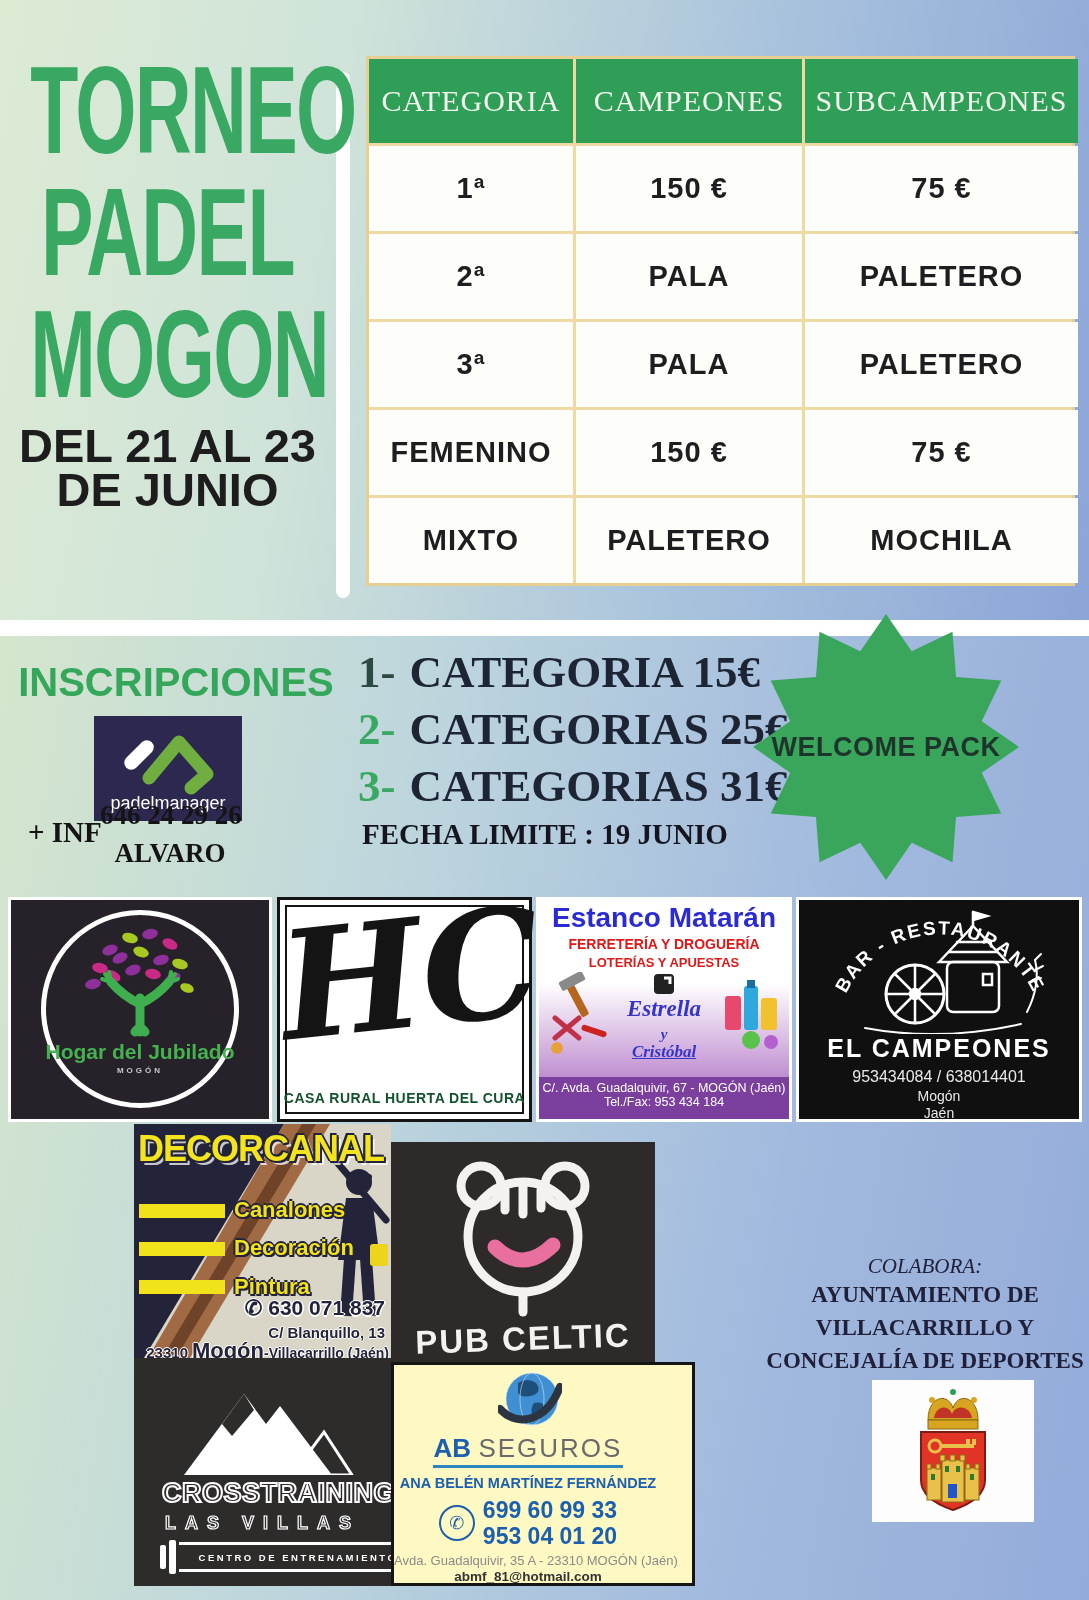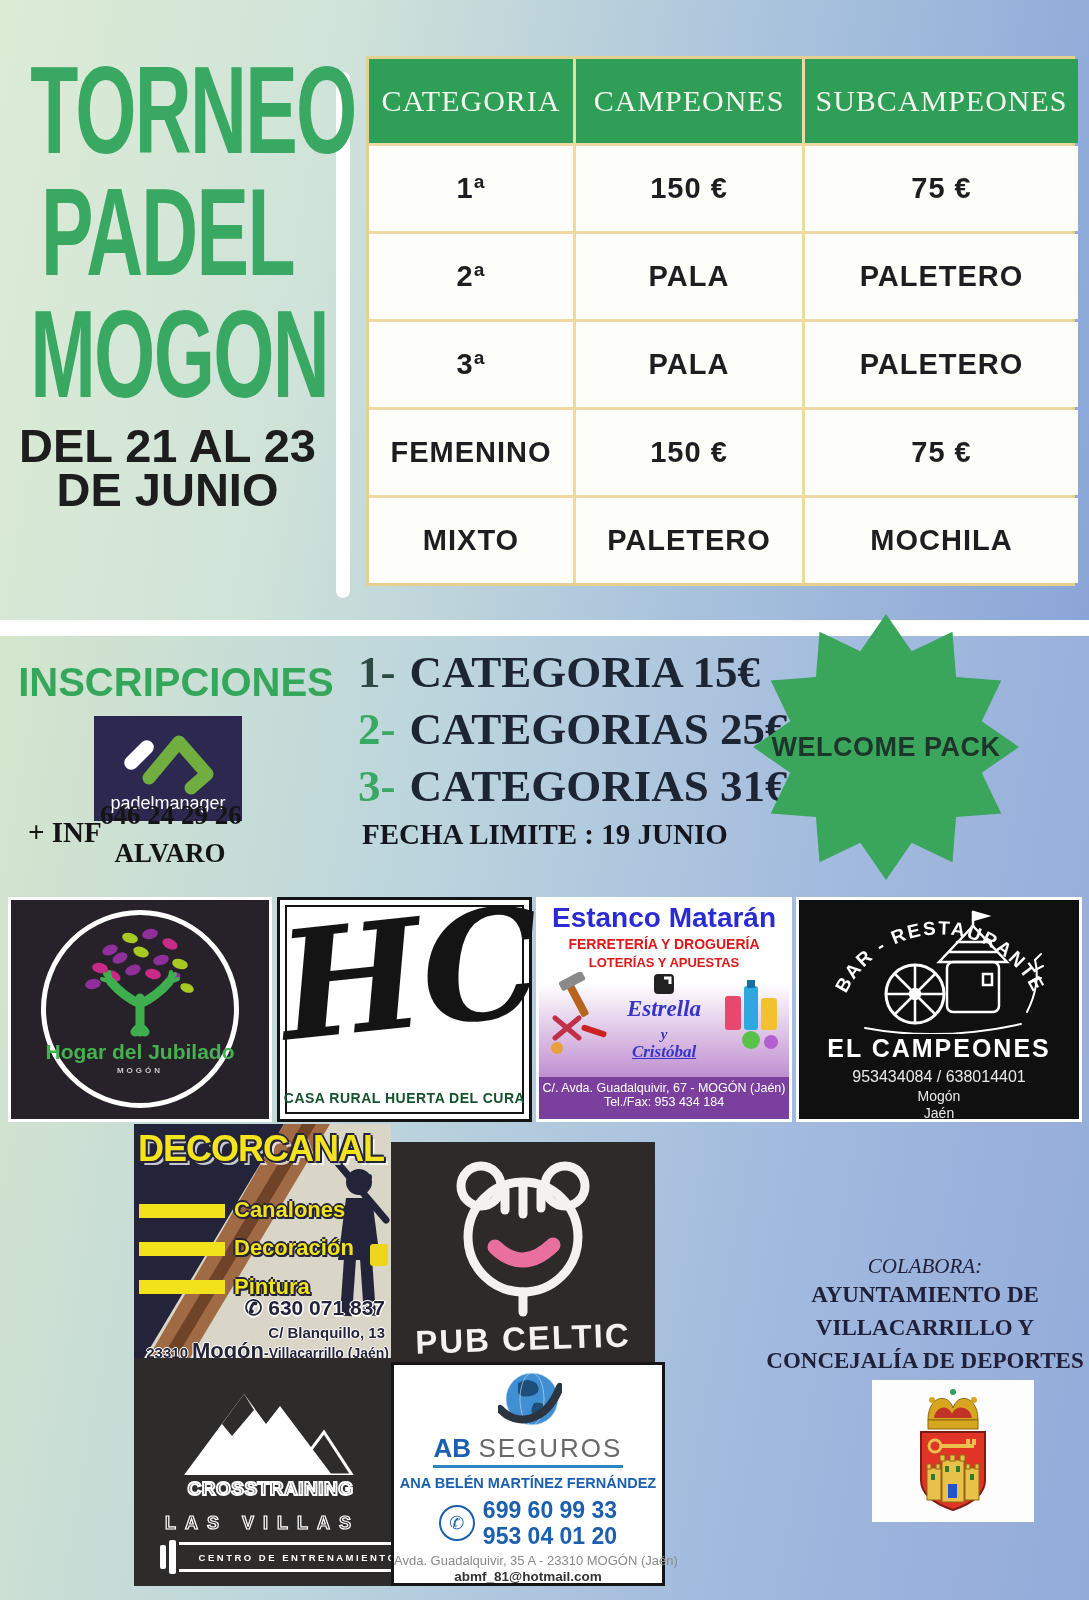--- a/index.html
+++ b/index.html
@@ -76,29 +76,29 @@
   .dc-zip{font-size:15px;} .dc-town{font-size:22px;} .dc-rest{font-size:14px;}
   .pubceltic{left:391px;top:1142px;width:264px;height:220px;background:#2e2a2a;}
   .pc-name{left:0;top:178px;width:264px;text-align:center;color:#f4f2ef;font-weight:800;font-size:33px;letter-spacing:2px;transform:rotate(-2deg);white-space:nowrap;}
   .colabora-label{left:770px;top:1254px;width:310px;text-align:center;font-family:"Liberation Serif",serif;font-style:italic;font-size:21px;color:#20203a;}
   .colabora-line{left:760px;width:330px;text-align:center;font-family:"Liberation Serif",serif;font-weight:700;font-size:23px;color:#20203a;white-space:nowrap;}
   .c1{top:1282px;} .c2{top:1315px;} .c3{top:1348px;}
   .crest-box{left:872px;top:1380px;width:162px;height:142px;background:#fdfdfd;}
 
   
   .crosstraining{left:134px;top:1358px;width:257px;height:228px;background:#2e2b2b;}
-  .ct-name{left:8px;top:120px;width:257px;text-align:center;font-weight:800;font-size:19px;color:#2e2b2b;-webkit-text-stroke:2px #fff;letter-spacing:0.5px;white-space:nowrap;}
+  .ct-name{left:16px;top:120px;width:257px;text-align:center;font-weight:800;font-size:27px;color:#2e2b2b;-webkit-text-stroke:2px #fff;letter-spacing:0.5px;white-space:nowrap;}
   .ct-sub{left:0;top:155px;width:257px;text-align:center;font-weight:700;font-size:18px;color:#2e2b2b;-webkit-text-stroke:1.2px #fff;letter-spacing:9px;white-space:nowrap;}
   .ct-divider{left:10px;top:182px;width:276px;display:flex;align-items:center;padding-left:16px;}
   .plate{background:#fff;border-radius:2px;margin-right:3px;}
   .plate.pr{margin-right:0;margin-left:3px;}
   .pl-s{width:6px;height:24px;} .pl-m{width:7px;height:34px;}
   .ct-bar{flex:1;height:24px;border-top:3px solid #fff;border-bottom:3px solid #fff;display:flex;align-items:center;justify-content:center;}
   .ct-tag{color:#fff;font-size:9.5px;font-weight:700;letter-spacing:2.5px;white-space:nowrap;}
-  .abseguros{left:391px;top:1362px;width:274px;height:224px;background:#ffffff;border:3px solid #151515;box-sizing:border-box;text-align:center;}
+  .abseguros{left:391px;top:1362px;width:304px;height:224px;background:#fef9c3;border:3px solid #151515;box-sizing:border-box;text-align:center;}
   .ab-brand{left:0;top:68px;width:268px;text-align:center;font-size:26px;white-space:nowrap;}
   .ab-b{color:#1b5fae;font-weight:800;} .ab-r{color:#6a6a6a;letter-spacing:2px;}
   .ab-underline{left:39px;top:100px;width:190px;height:3px;background:#2e86c1;}
   .ab-agent{left:0;top:110px;width:268px;text-align:center;color:#1b5fae;font-weight:800;font-size:14.5px;white-space:nowrap;}
   .ab-phones{left:0;top:132px;width:268px;display:flex;align-items:center;justify-content:center;gap:8px;}
   .ab-phone-icon{width:32px;height:32px;border:2.5px solid #1b5fae;border-radius:50%;color:#1b5fae;font-size:18px;line-height:32px;text-align:center;}
   .ab-nums{color:#1b5fae;font-weight:800;font-size:23px;line-height:26px;text-align:left;white-space:nowrap;}
   .ab-addr{left:0;top:188px;width:268px;text-align:center;color:#8a8a8a;font-size:13px;white-space:nowrap;}
   .ab-email{left:0;top:204px;width:268px;text-align:center;color:#333;font-weight:800;font-size:13.5px;}
 </style>

